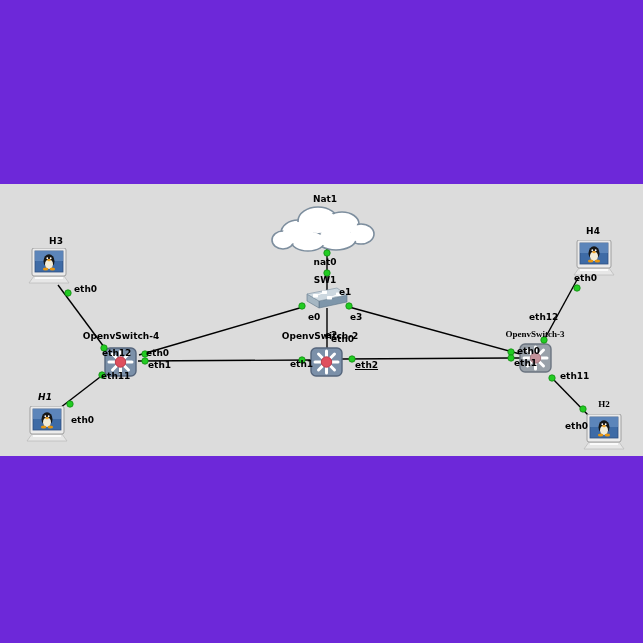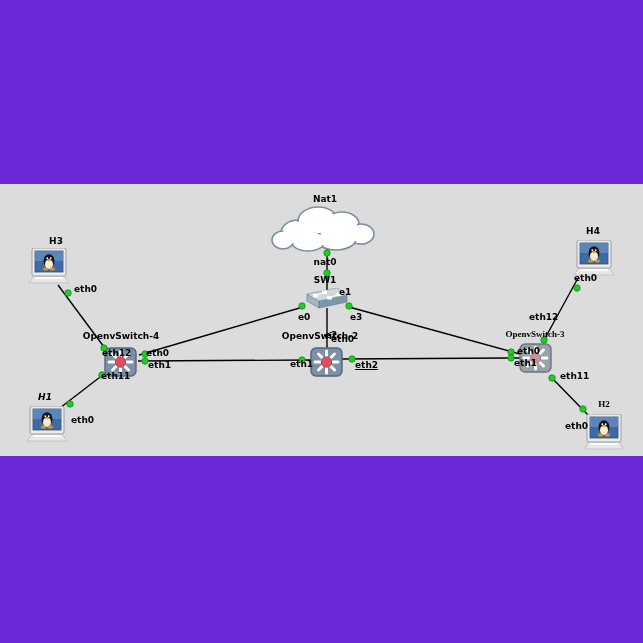--- a/index.html
+++ b/index.html
@@ -208,21 +208,21 @@
     <div class="node-label" style="left:121px;top:147px;">OpenvSwitch-4</div>
     <div class="node-label" style="left:320px;top:147px;">OpenvSwitch-2</div>
     <div class="node-label" style="left:535px;top:145px;font-family:Liberation Serif, serif;">OpenvSwitch-3</div>
     <div class="node-label" style="left:48px;top:52px;padding-left:16px;">H3</div>
     <div class="node-label" style="left:45px;top:208px;font-style:italic;">H1</div>
     <div class="node-label" style="left:593px;top:42px;">H4</div>
     <div class="node-label" style="left:604px;top:215px;font-family:Liberation Serif, serif;">H2</div>
 
     <span class="port-label center" style="left:325px;top:73px;">nat0</span>
     <span class="port-label" style="left:339px;top:95px;margin-top:8px;">e1</span>
-    <span class="port-label" style="left:298px;top:128px;">e0</span>
+    <span class="port-label" style="left:308px;top:128px;">e0</span>
     <span class="port-label" style="left:350px;top:128px;">e3</span>
     <span class="port-label" style="left:325px;top:146px;">e2</span>
     <span class="port-label" style="left:102px;top:164px;">eth12</span>
     <span class="port-label" style="left:146px;top:164px;">eth0</span>
     <span class="port-label" style="left:148px;top:176px;">eth1</span>
     <span class="port-label" style="left:101px;top:187px;">eth11</span>
     <span class="port-label" style="left:331px;top:150px;">eth0</span>
     <span class="port-label" style="left:290px;top:175px;">eth1</span>
     <span class="port-label" style="left:355px;top:176px;text-decoration:underline;">eth2</span>
     <span class="port-label" style="left:517px;top:162px;">eth0</span>

